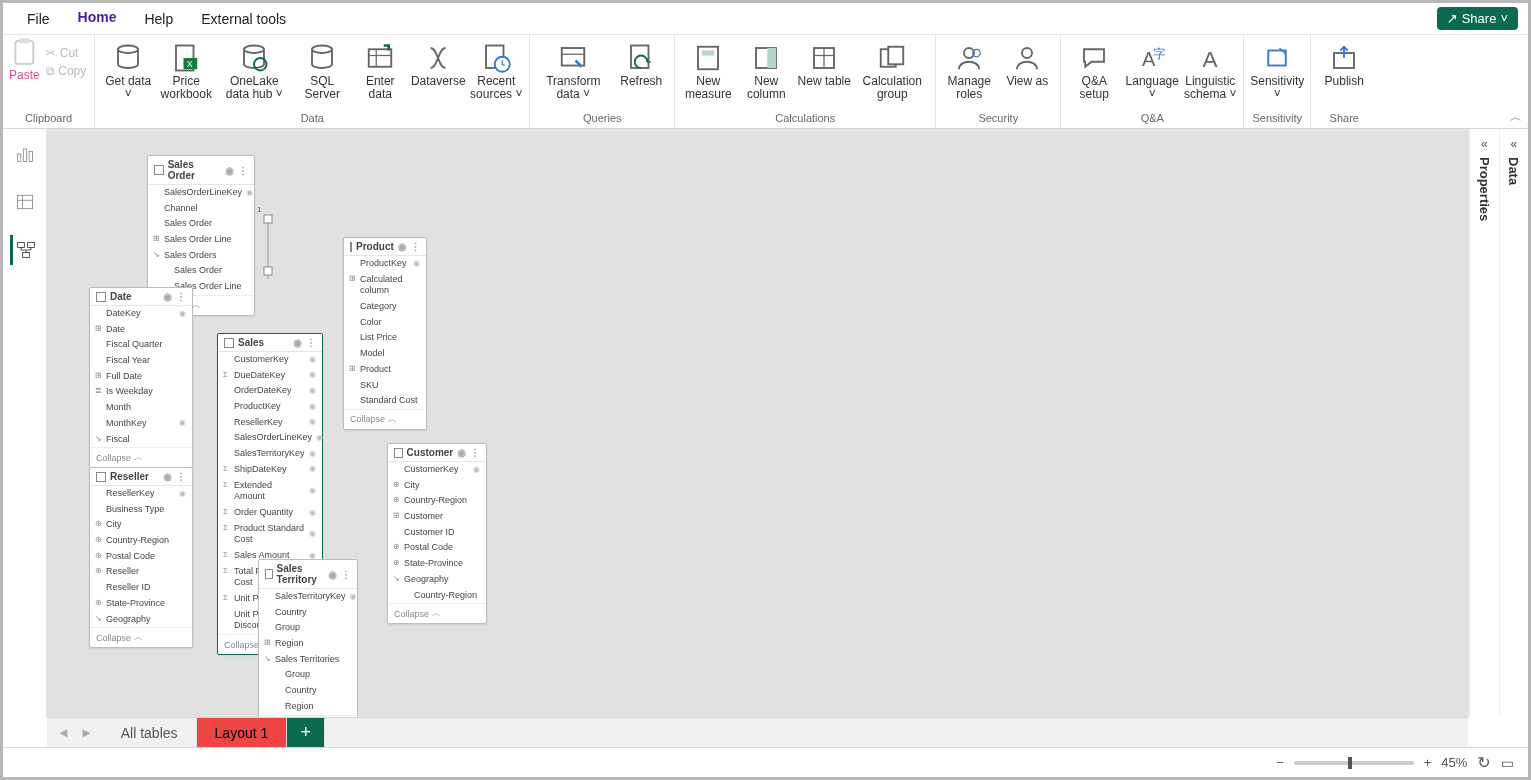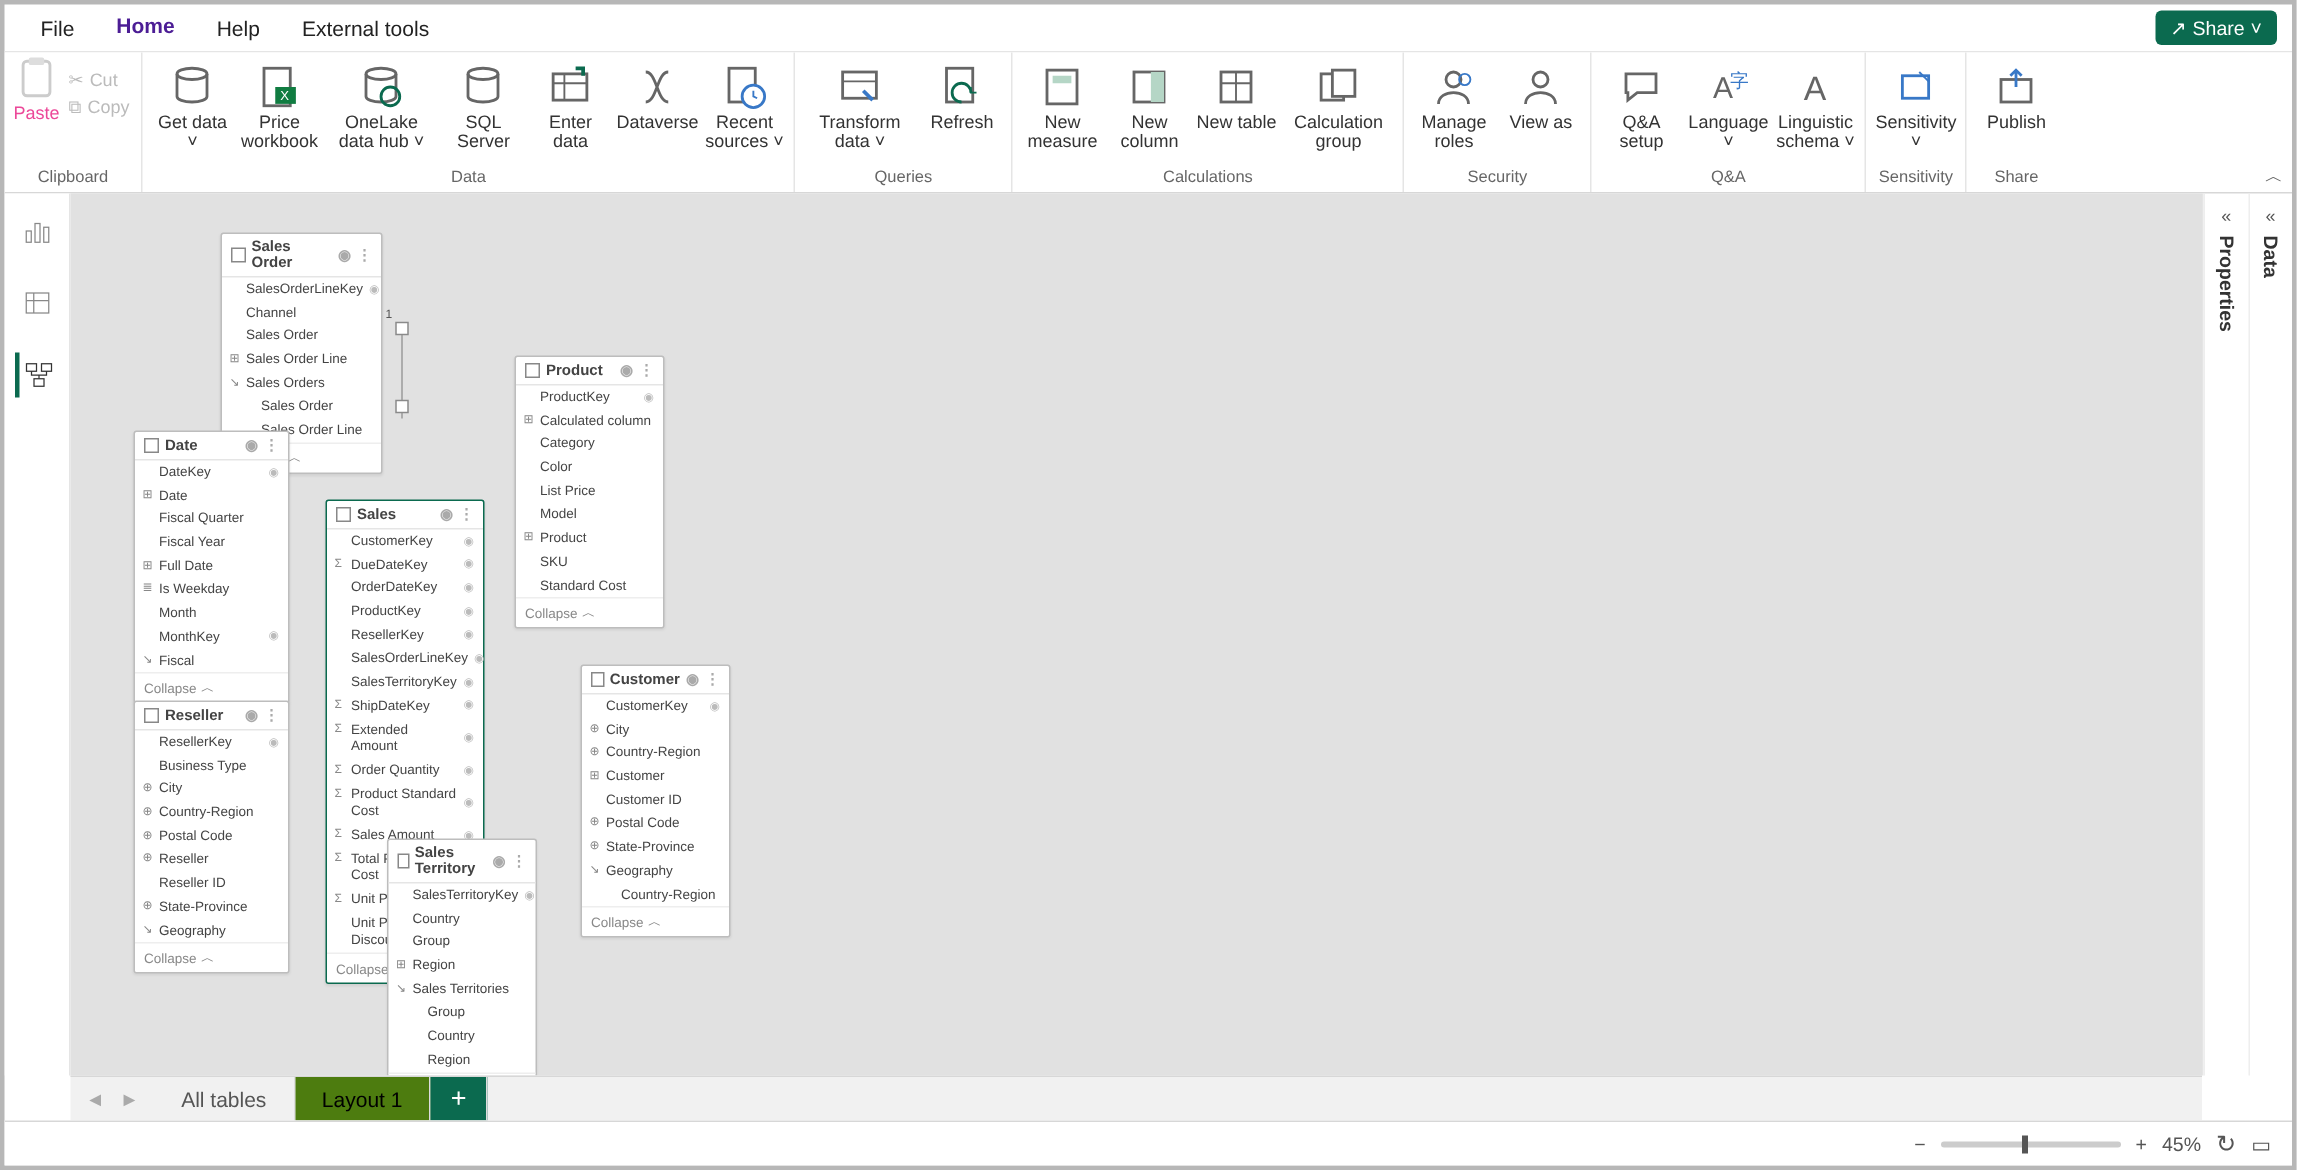--- a/index.html
+++ b/index.html
@@ -30,21 +30,21 @@
   .canvas { position:absolute; top:126px; left:44px; right:60px; bottom:60px; background:#e1e1e1; overflow:hidden;}
   
   .rightpanels { position:absolute; top:126px; right:0; bottom:60px; width:60px; display:flex; border-left:1px solid #e5e5e5;}
   .rpane { flex:1; border-left:1px solid #eee; display:flex; flex-direction:column; align-items:center; padding-top:8px; cursor:pointer;}
   .rpane .chev { font-size:12px; color:#555; margin-bottom:6px;}
   .rpane .vtext { writing-mode:vertical-rl; font-size:13px; font-weight:600; color:#333;}
   
   .tabbar { position:absolute; left:44px; right:60px; bottom:30px; height:30px; background:#f1f1f1; border-top:1px solid #d7d7d7; display:flex; align-items:stretch;}
   .tabnav { display:flex; align-items:center; padding:0 10px; gap:10px; color:#aaa;}
   .tab { padding:0 18px; display:flex; align-items:center; font-size:14px; color:#555; border-right:1px solid #ddd; cursor:pointer;}
-  .tab.active { background:#4d7c0f; color:#000;text-align:center;}
+  .tab.active { background:#ef4444; color:#000;text-align:center;}
   .tab.add { background:#0b6a4f; color:#fff; width:38px; justify-content:center; font-size:18px;}
   
   .statusbar { position:absolute; left:0; right:0; bottom:0; height:30px; border-top:1px solid #d7d7d7; display:flex; align-items:center; justify-content:flex-end; padding:0 14px; gap:10px; font-size:13px; color:#555; background:#fff;}
   .slider { width:120px; height:4px; background:#ccc; position:relative; border-radius:2px;}
   .slider .thumb { position:absolute; top:-4px; width:4px; height:12px; background:#555; left:45%;}
   
   .tcard { position:absolute; background:#fff; border:1px solid #bdbdbd; border-radius:2px; box-shadow:0 1px 2px rgba(0,0,0,.08); font-size:9px; color:#444;}
   .tcard.sel { border:1.5px solid #0b6a4f;}
   .tcard .thdr { display:flex; align-items:center; gap:4px; padding:3px 6px; border-bottom:1px solid #e5e5e5; font-weight:600; font-size:10px;}
   .tcard .thdr .ico { width:10px; height:10px; border:1px solid #888; display:inline-block;}
@@ -563,21 +563,21 @@
       </div>
       <div class="tfield">
         <span>Unit Price Discount Pct</span>
         <span class="eye">◉</span>
       </div>
       <div class="collapse">
         <span>Collapse</span> 
         <span>︿</span>
       </div>
     </div>
-  <div class="tcard" id="card-product" style="left:296px; top:108px; width:100px">
+  <div class="tcard" id="card-product" style="left:296px; top:108px; width:84px">
       <div class="thdr">
         <span class="ico"></span>
         <span>Product</span>
         <span class="rig">
           <span>◉</span>
           <span>⋮</span>
         </span>
       </div>
       <div class="tfield">
         <span>ProductKey</span>

